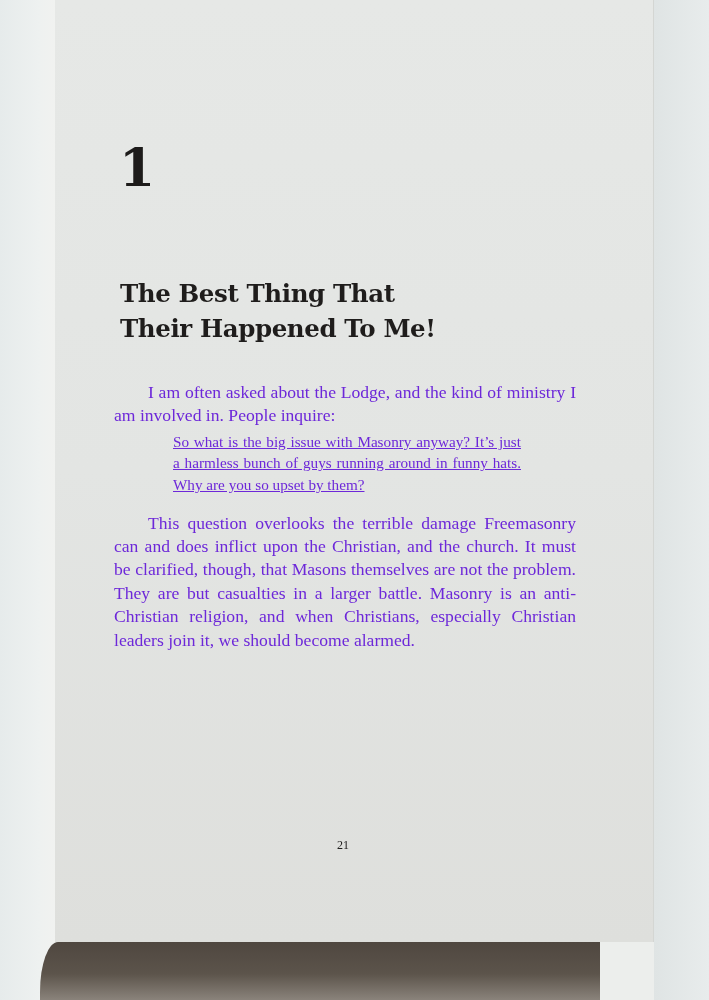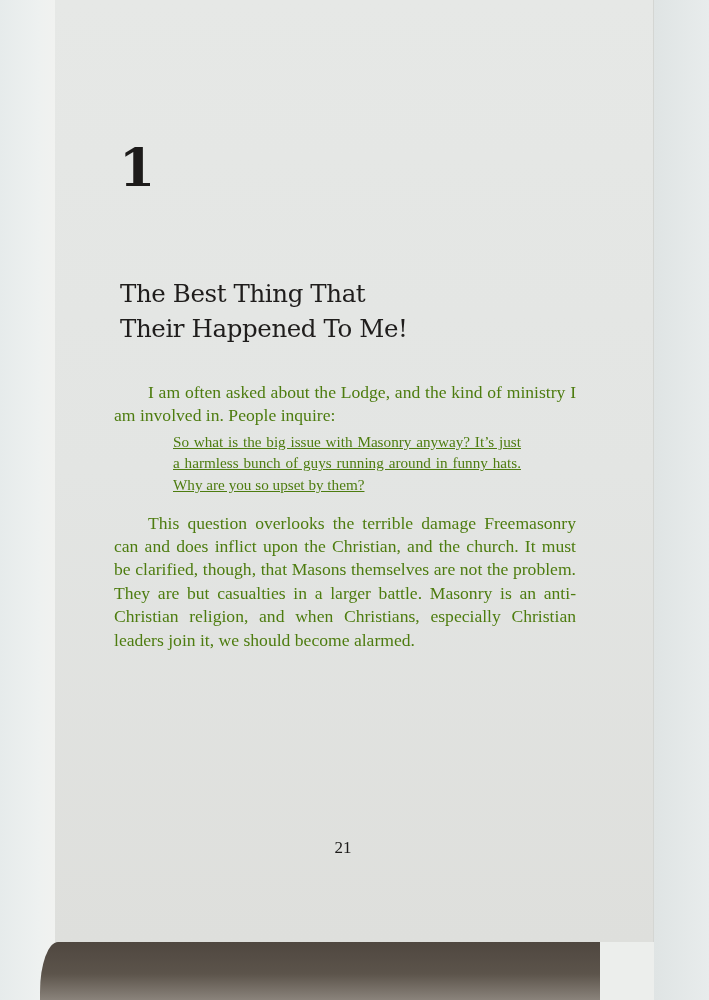--- a/index.html
+++ b/index.html
@@ -27,41 +27,41 @@
       background: linear-gradient(180deg, #e6e8e6 0%, #e3e5e3 50%, #dedfdc 100%);
       box-shadow: 1px 0 0 #d4d6d3;
     }
     .chapter-num {
       position: absolute; left: 119px; top: 140px;
       font-family: "DejaVu Serif", serif; font-weight: bold;
       font-size: 52px; line-height: 56px; color: #1d1b1a;
     }
     .chapter-title {
       position: absolute; left: 120px; top: 276px; width: 420px;
-      font-family: "DejaVu Serif", serif; font-weight: normal;
+      font-family: "DejaVu Serif", serif; font-weight: bold;
       font-size: 24.5px; line-height: 35px; color: #1f1d1c;
       letter-spacing: -0.4px;
     }
     .body-text {
       position: absolute; left: 114px; top: 381px; width: 462px;
       font-family: "Liberation Serif", "DejaVu Serif", serif;
-      font-size: 17.6px; line-height: 23.4px; color: #4d7c0f;
+      font-size: 17.6px; line-height: 23.4px; color: #6d28d9;
       text-align: justify;
     }
     .body-text p { margin: 0 0 6px 0; text-indent: 34px; }
     .body-text p.first { margin-bottom: 0; }
     .body-text p.after-quote { margin-top: 16px; }
     .blockquote {
       margin: 3px 0 0 59px; width: 348px;
       font-size: 15.2px; line-height: 21.6px; text-align: justify; text-decoration: underline;
     }
     .page-number {
       position: absolute; left: 330px; top: 838px; width: 26px;
       text-align: center; font-family: "Liberation Serif", serif;
-      font-size: 17px; color: #1c1b1a;
+      font-size: 12px; color: #1c1b1a;
     }
   </style>
 </head>
 <body>
 
 <div class="left-strip"></div>
 <div class="right-strip"></div>
 <div class="shadow-band"></div>
 
 <div class="page"></div>

